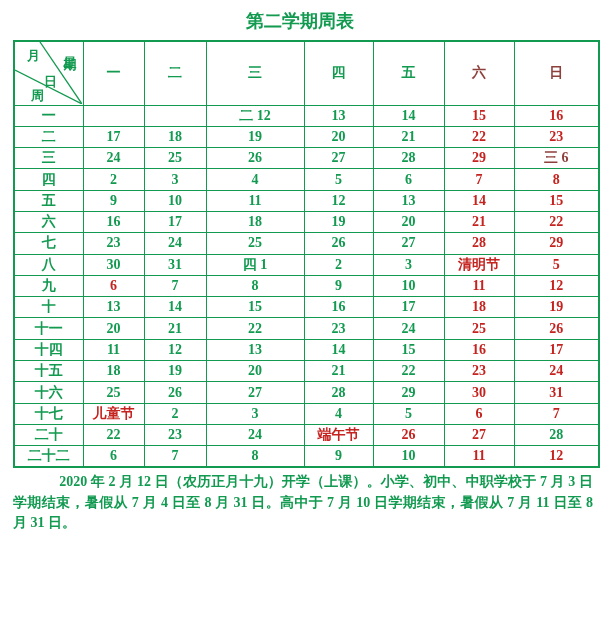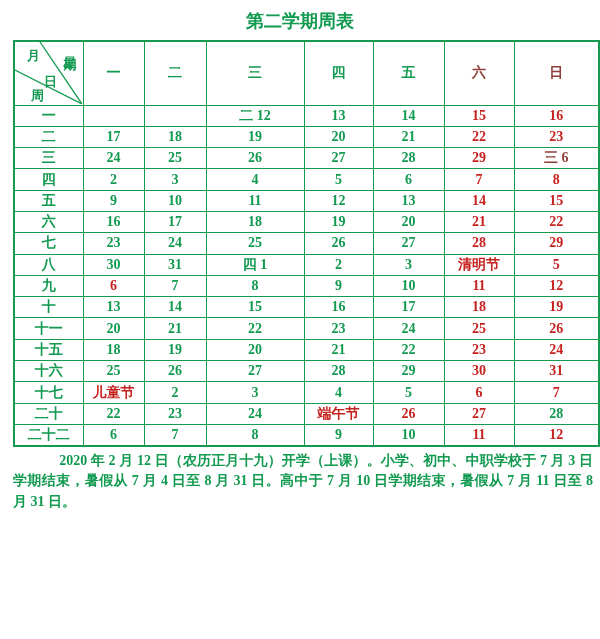--- a/index.html
+++ b/index.html
@@ -187,20 +187,30 @@
         <td>十一</td>
         <td style="color: rgb(18, 154, 80);">20</td>
         <td style="color: rgb(18, 154, 80);">21</td>
         <td style="color: rgb(18, 154, 80);">22</td>
         <td style="color: rgb(18, 154, 80);">23</td>
         <td style="color: rgb(18, 154, 80);">24</td>
         <td style="color: rgb(197, 35, 31);">25</td>
         <td style="color: rgb(197, 35, 31);">26</td>
       </tr>
       <tr>
+        <td>十四</td>
+        <td style="color: rgb(18, 154, 80);">11</td>
+        <td style="color: rgb(18, 154, 80);">12</td>
+        <td style="color: rgb(18, 154, 80);">13</td>
+        <td style="color: rgb(18, 154, 80);">14</td>
+        <td style="color: rgb(18, 154, 80);">15</td>
+        <td style="color: rgb(197, 35, 31);">16</td>
+        <td style="color: rgb(197, 35, 31);">17</td>
+      </tr>
+      <tr>
         <td>十五</td>
         <td style="color: rgb(18, 154, 80);">18</td>
         <td style="color: rgb(18, 154, 80);">19</td>
         <td style="color: rgb(18, 154, 80);">20</td>
         <td style="color: rgb(18, 154, 80);">21</td>
         <td style="color: rgb(18, 154, 80);">22</td>
         <td style="color: rgb(197, 35, 31);">23</td>
         <td style="color: rgb(197, 35, 31);">24</td>
       </tr>
       <tr>

